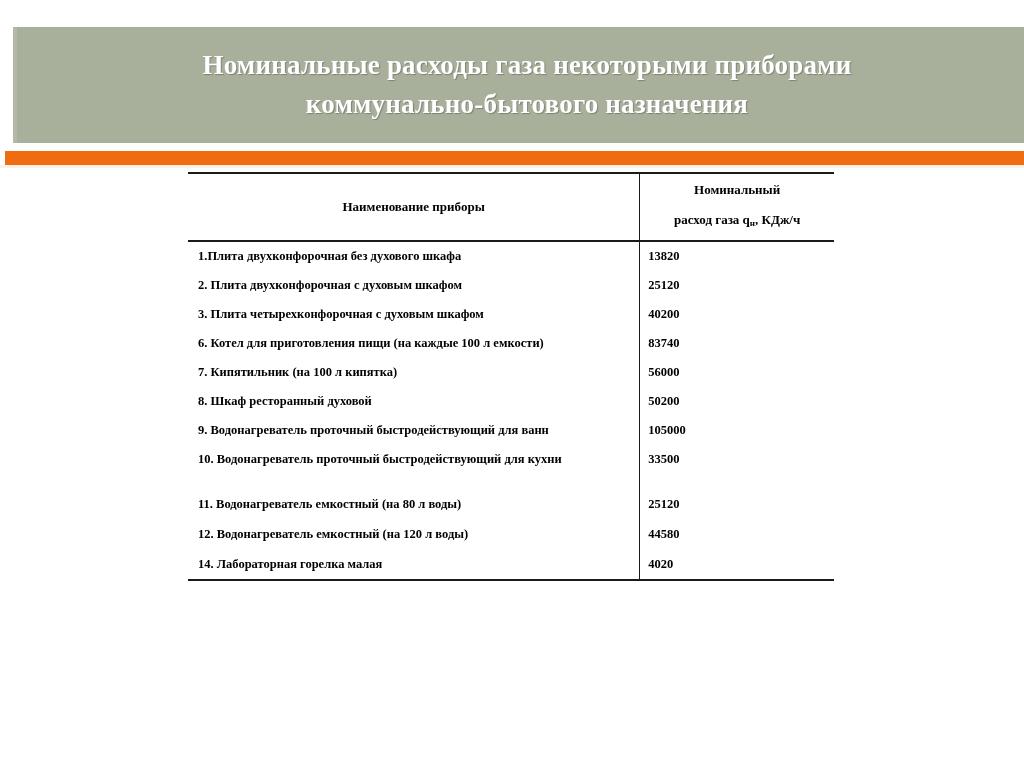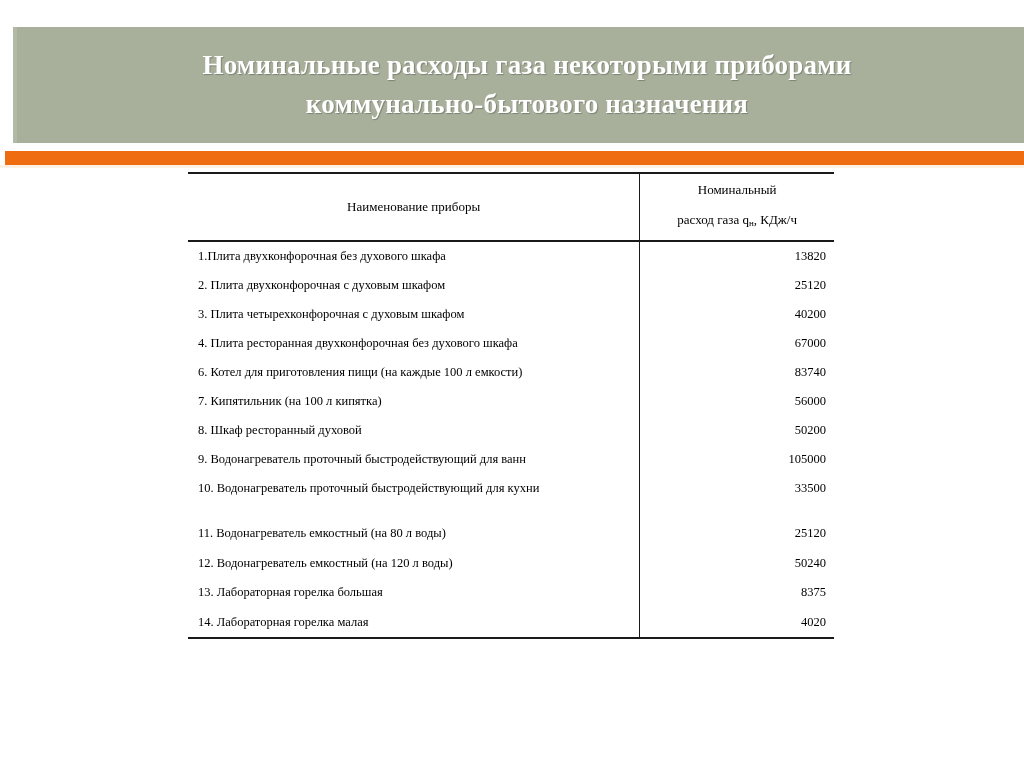--- a/index.html
+++ b/index.html
@@ -80,21 +80,21 @@
   table.gas-table {
     width: 646px;
     border-collapse: collapse;
     font-size: 12.5px;
     line-height: 15px;
   }
   table.gas-table td,
   table.gas-table th {
     padding: 0;
     vertical-align: middle;
-    font-weight: normal;
+    font-weight: bold;
   }
 
   
   .hdr-row td {
     border-top: 2.5px solid #1a1a1a;
     border-bottom: 2.5px solid #1a1a1a;
     height: 66px;
     text-align: center;
     font-size: 13px;
     line-height: 30px;
@@ -118,21 +118,21 @@
   
   .body-row td {
     height: 29px;
   }
   .body-row td.c-name {
     border-right: 1.6px solid #1a1a1a;
     padding: 0 10px 0 10px;
     text-align: left;
   }
   .body-row td.c-val {
-    text-align: right;
+    text-align: left;
     padding: 0 8px;
   }
   .body-row.tall td { height: 45px; }
   .body-row.gap-before td { padding-top: 14px; height: 32px; }
   .body-row.last td {
     border-bottom: 2.5px solid #1a1a1a;
     height: 30px;
     margin-top: 46px;
   }
   .body-row.tall td.c-val { vertical-align: top; padding-top: 5px; }
@@ -180,24 +180,20 @@
       <tr class="body-row">
         <td class="c-name">2. Плита двухконфорочная с духовым шкафом</td>
         <td class="c-val">25120</td>
       </tr>
 
       <tr class="body-row">
         <td class="c-name">3.  Плита четырехконфорочная с духовым шкафом</td>
         <td class="c-val">40200</td>
       </tr>
 
-      <tr class="body-row">
-        <td class="c-name">4.  Плита ресторанная двухконфорочная без духового шкафа</td>
-        <td class="c-val">67000</td>
-      </tr>
 
 
       <tr class="body-row">
         <td class="c-name">6.   Котел для приготовления пищи (на каждые 100 л емкости)</td>
         <td class="c-val">83740</td>
       </tr>
 
       <tr class="body-row">
         <td class="c-name">7. Кипятильник (на 100 л кипятка)</td>
         <td class="c-val">56000</td>
@@ -218,27 +214,23 @@
         <td class="c-val">33500</td>
       </tr>
 
       <tr class="body-row gap-before">
         <td class="c-name">11. Водонагреватель емкостный (на 80 л воды)</td>
         <td class="c-val">25120</td>
       </tr>
 
       <tr class="body-row">
         <td class="c-name">12. Водонагреватель емкостный (на 120 л воды)</td>
-        <td class="c-val">50240</td>
-      </tr>
-
-      <tr class="body-row">
-        <td class="c-name">13. Лабораторная горелка большая</td>
-        <td class="c-val">8375</td>
-      </tr>
+        <td class="c-val">44580</td>
+      </tr>
+
 
       <tr class="body-row last">
         <td class="c-name">14. Лабораторная горелка малая</td>
         <td class="c-val">4020</td>
       </tr>
 
     </tbody>
   </table>
 </div>
 

